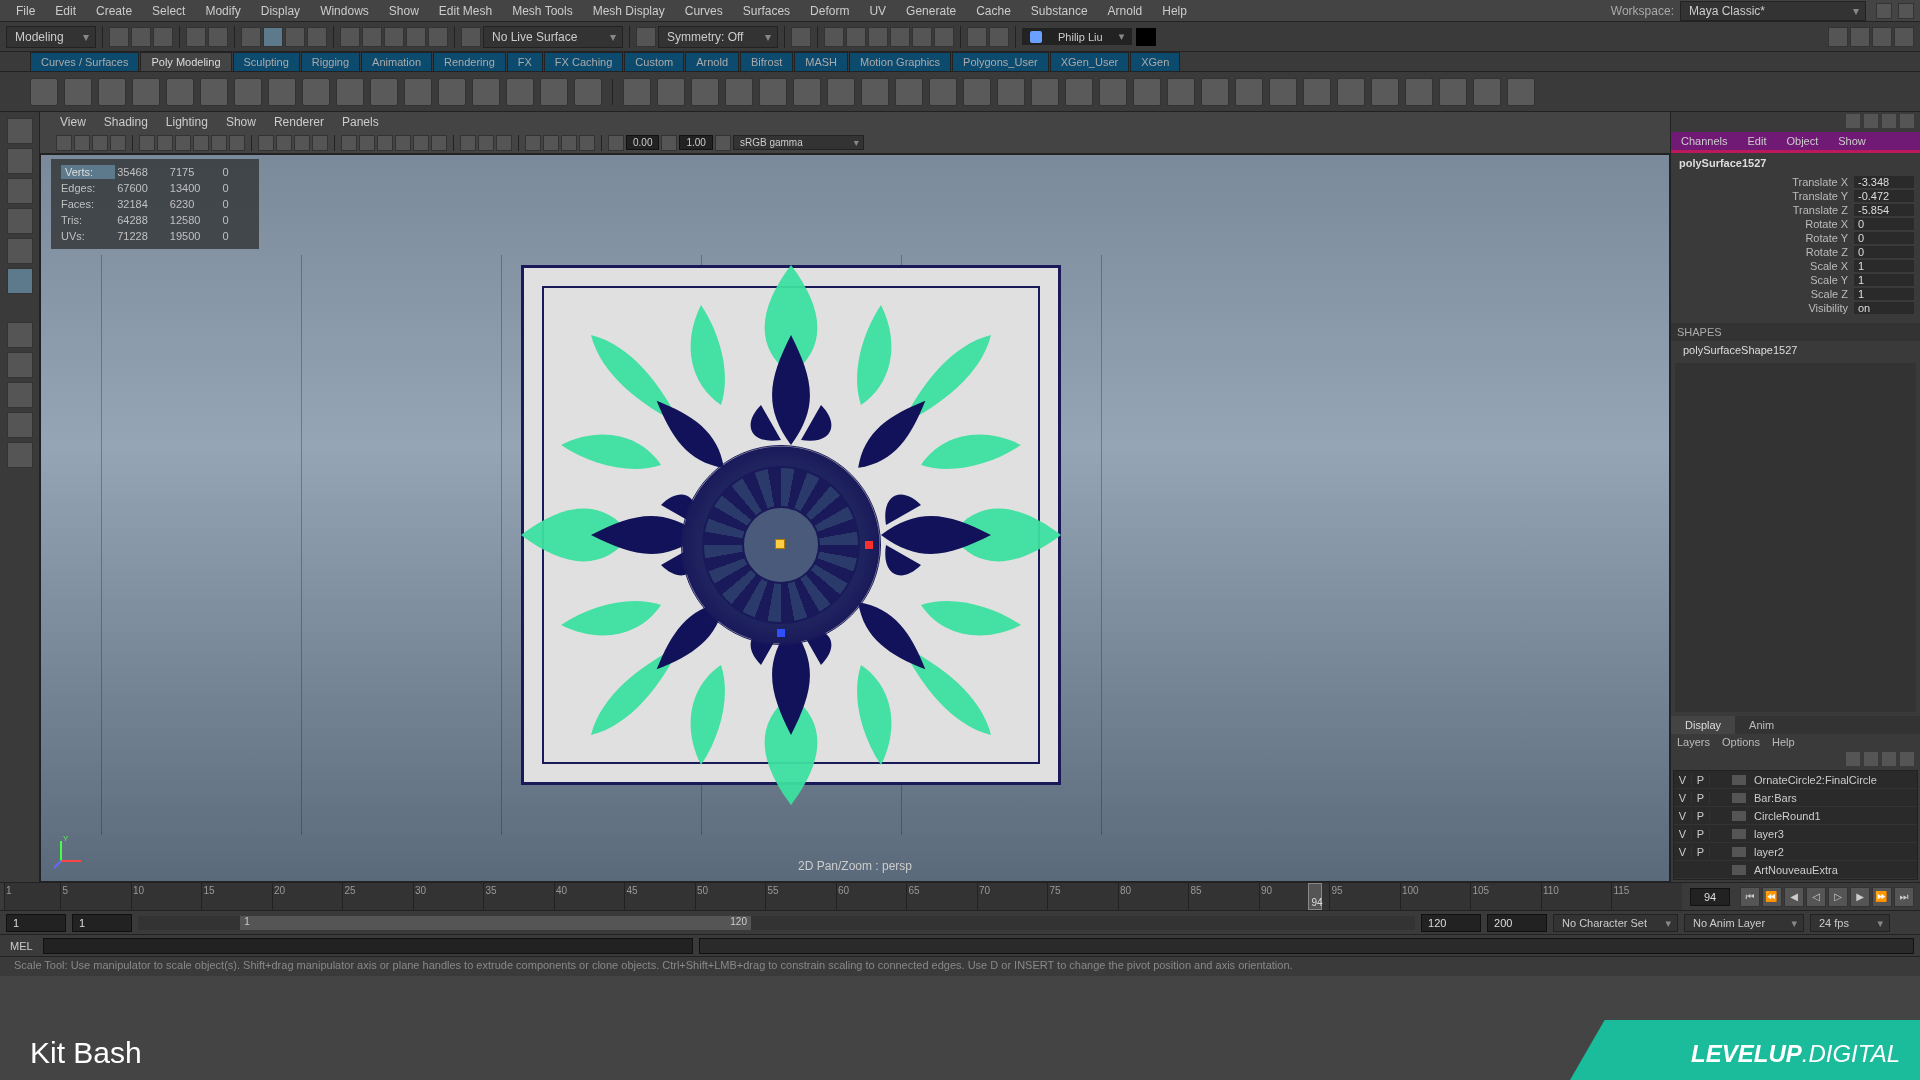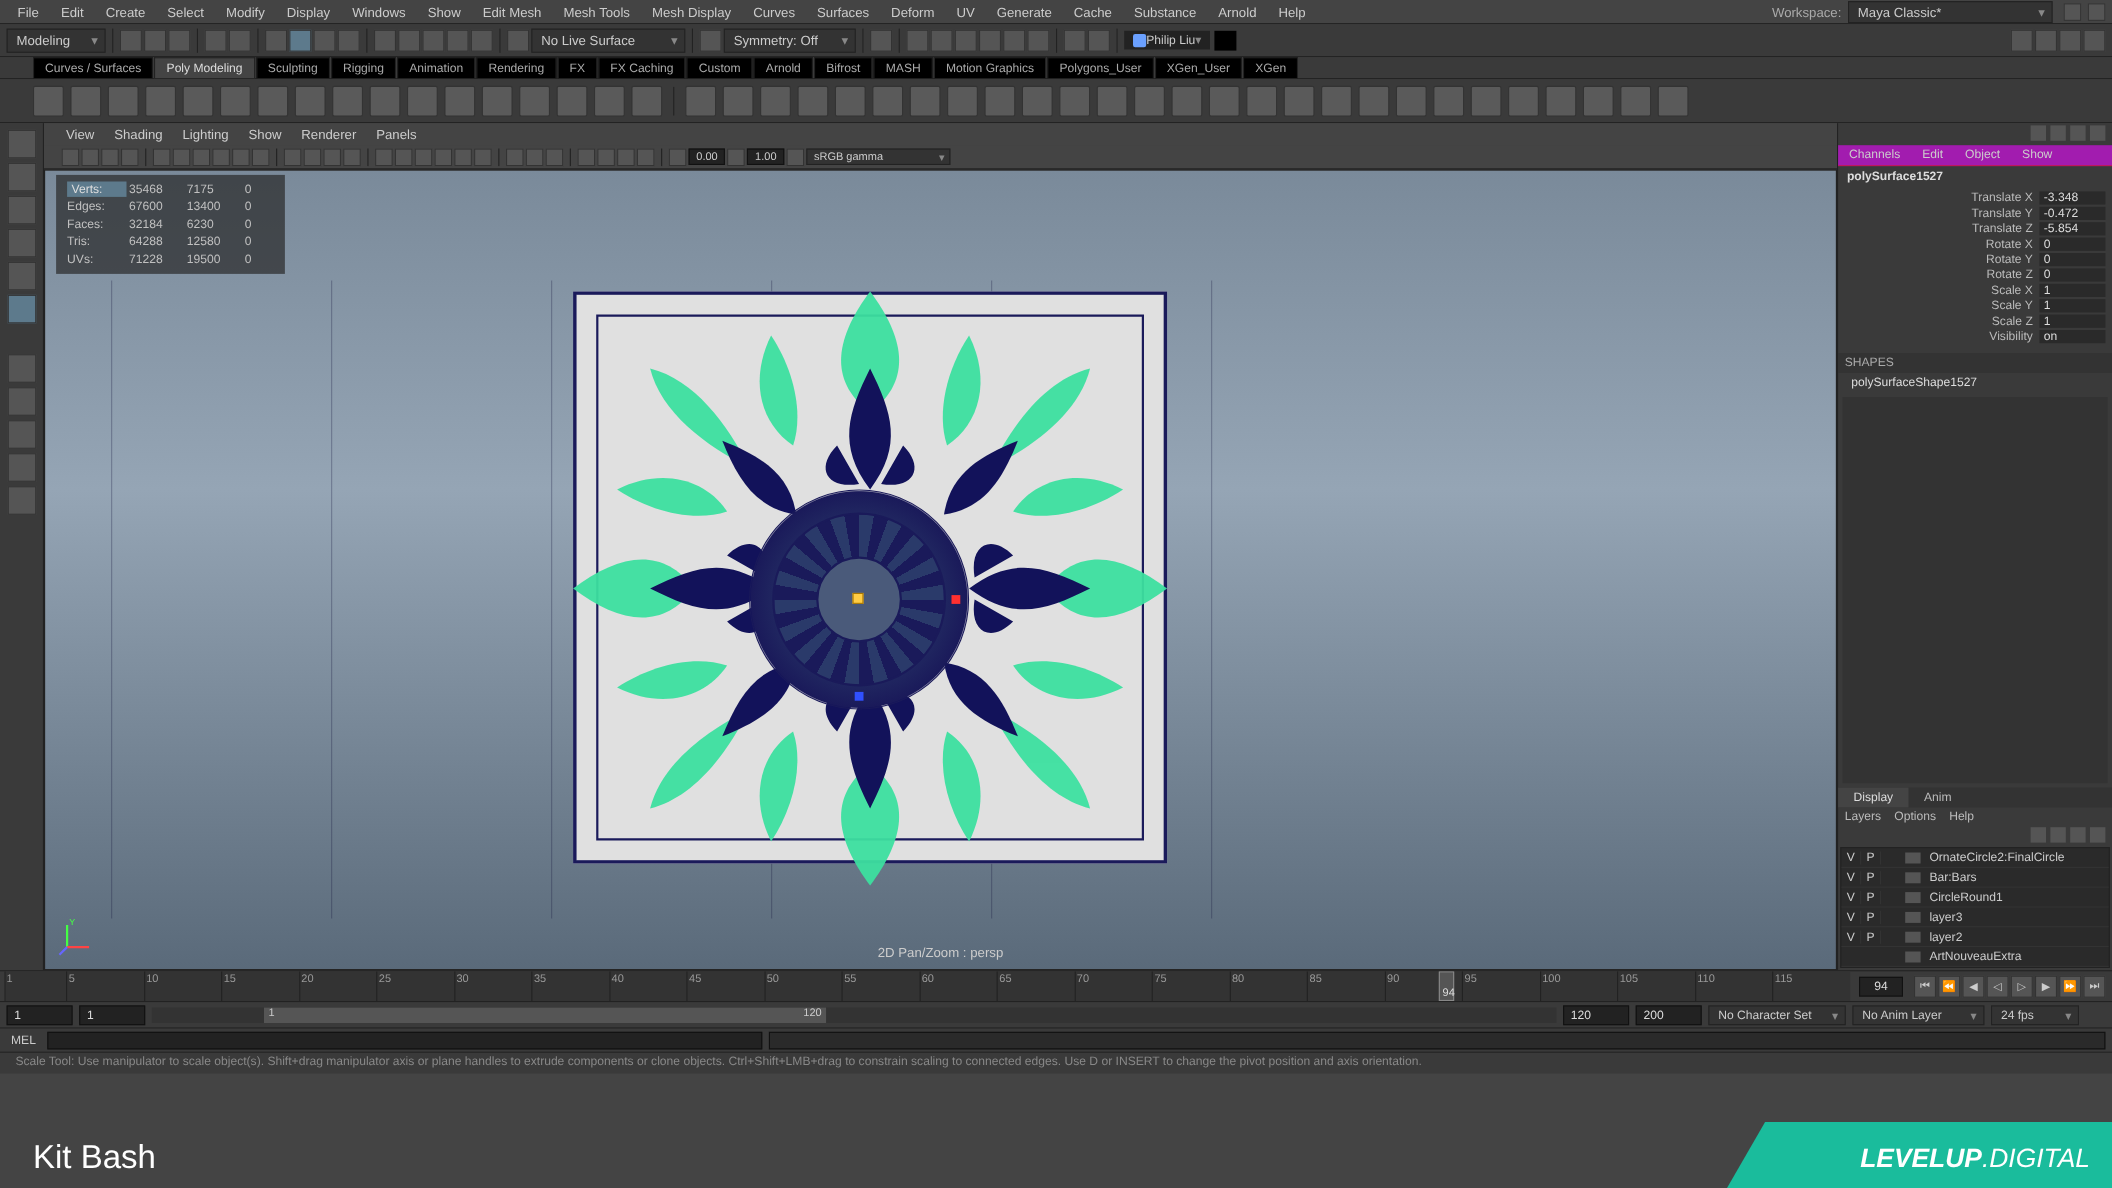--- a/index.html
+++ b/index.html
@@ -11,24 +11,24 @@
 .menubar .ws-drop{background:#333;border:1px solid #222;padding:2px 100px 2px 8px;font-size:12px;color:#ccc;position:relative}
 .menubar .ws-drop::after{content:"▾";position:absolute;right:6px;color:#888}
 .menubar .right-icons{display:flex;gap:6px;margin-left:10px}
 .icon-sq{width:16px;height:16px;background:#555;border:1px solid #333}
 .toolbar{height:30px;background:#3a3a3a;display:flex;align-items:center;padding:0 6px;border-bottom:1px solid #222;gap:2px}
 .toolbar .dd{background:#333;border:1px solid #222;padding:3px 30px 3px 8px;color:#ccc;font-size:12px;position:relative;min-width:90px}
 .toolbar .dd::after{content:"▾";position:absolute;right:6px;color:#888}
 .toolbar .sep{width:1px;height:22px;background:#222;margin:0 4px}
 .toolbar .tb-icon{width:20px;height:20px;background:#555;border:1px solid #333}
 .toolbar .tb-icon.active{background:#5d7a8c}
-.toolbar .user-chip{background:#222;padding:2px 8px;display:flex;align-items:center;gap:0;color:#ccc;font-size:11px}
+.toolbar .user-chip{background:#222;padding:2px 8px;display:flex;align-items:center;gap:16px;color:#ccc;font-size:11px}
 .toolbar .user-chip .u-icon{width:12px;height:12px;background:#6aa0ff;border-radius:2px}
 .shelf-tabs{height:20px;background:#3a3a3a;display:flex;align-items:flex-end;padding:0 30px;border-bottom:1px solid #222}
-.shelf-tabs .tab{padding:3px 10px;font-size:11px;color:#aaa;background:#000000;border:1px solid #222;border-bottom:none;margin-right:1px}
+.shelf-tabs .tab{padding:3px 10px;font-size:11px;color:#aaa;background:#0c4a6e;border:1px solid #222;border-bottom:none;margin-right:1px}
 .shelf-tabs .tab.active{background:#444;color:#ddd}
 .shelf{height:40px;background:#3a3a3a;display:flex;align-items:center;padding:0 30px;gap:6px;border-bottom:1px solid #222}
 .shelf .s-icon{width:28px;height:28px;background:#5a5a5a;border:1px solid #333;border-radius:2px}
 .main{height:770px;display:flex;background:#444}
 .left-tools{width:40px;background:#3a3a3a;border-right:1px solid #222;display:flex;flex-direction:column;align-items:center;padding-top:6px;gap:4px}
 .left-tools .lt-icon{width:26px;height:26px;background:#555;border:1px solid #333}
 .left-tools .lt-icon.sel{background:#5d7a8c}
 .left-tools .lt-gap{height:20px}
 .viewport-wrap{flex:1;display:flex;flex-direction:column;position:relative}
 .view-menus{height:20px;background:#444;display:flex;align-items:center;padding:0 20px;gap:18px;font-size:12px;color:#ccc}
@@ -51,21 +51,21 @@
 .rosette::after{content:"";position:absolute;inset:60px;border-radius:50%;background:#4a5a7a;border:2px solid #1a1a5a}
 .manip{position:absolute;left:734px;top:384px;width:10px;height:10px}
 .manip .handle-c{width:10px;height:10px;background:#ffcc44;border:1px solid #aa7700}
 .manip .handle-r{position:absolute;left:90px;top:2px;width:8px;height:8px;background:#ff3030}
 .manip .handle-b{position:absolute;left:2px;top:90px;width:8px;height:8px;background:#3050ff}
 .view-label{position:absolute;bottom:8px;left:50%;transform:translateX(-50%);color:#ccc;font-size:12px}
 .axis-gizmo{position:absolute;left:10px;bottom:10px;width:40px;height:40px}
 .right-panel{width:250px;background:#3a3a3a;border-left:1px solid #222;display:flex;flex-direction:column}
 .right-panel .rp-icons{height:20px;display:flex;justify-content:flex-end;padding:2px 6px;gap:4px}
 .right-panel .rp-icons .rpi{width:14px;height:14px;background:#555}
-.chan-tabs{display:flex;background:#a21caf;border-bottom:1px solid #be185d}
+.chan-tabs{display:flex;background:#701a75;border-bottom:3px solid #be185d}
 .chan-tabs .ct{padding:3px 10px;font-size:11px;color:#ccc;cursor:pointer}
 .obj-name{padding:4px 8px;font-size:11px;color:#ddd;font-weight:bold}
 .attr-list{padding:2px 0}
 .attr-row{display:flex;padding:1px 6px;font-size:11px}
 .attr-row .al{flex:1;text-align:right;color:#bbb;padding-right:6px}
 .attr-row .av{width:60px;background:#2a2a2a;color:#ddd;padding:0 4px}
 .shapes-hdr{background:#333;padding:3px 6px;font-size:11px;color:#aaa;margin-top:6px}
 .shapes-name{padding:3px 12px;font-size:11px;color:#ddd;font-weight:normal}
 .chan-spacer{flex:1;background:#333;margin:4px}
 .layer-tabs{display:flex;background:#333}

